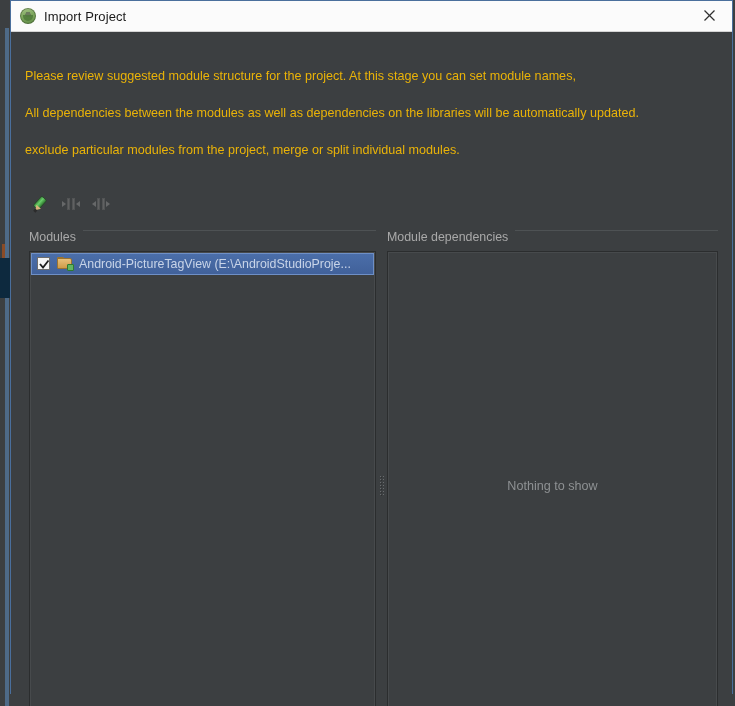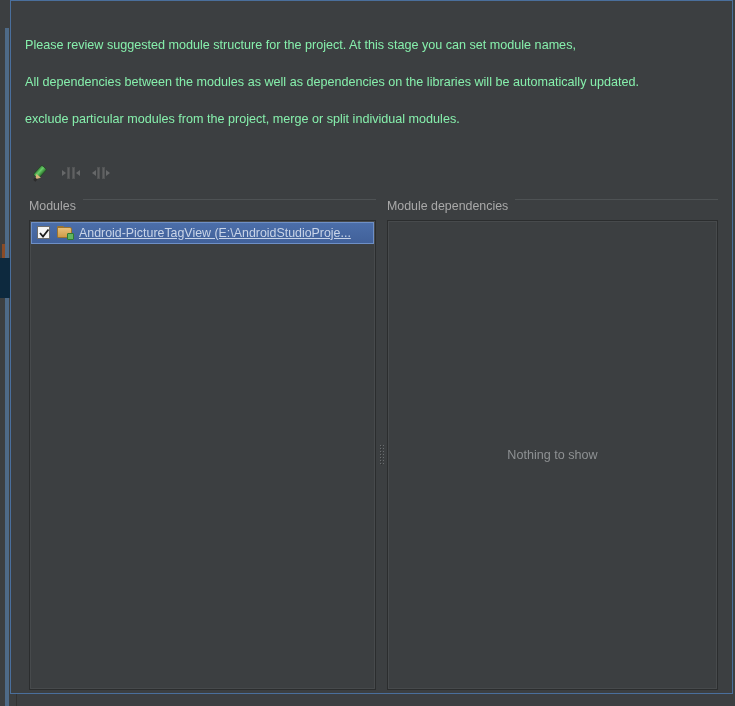--- a/index.html
+++ b/index.html
@@ -110,21 +110,21 @@
     background: #3c3f41;
     position: relative;
     display: flex;
     flex-direction: column;
     padding: 0;
   }
 
   
   #description {
     margin: 16px 0 0 14px;
-    color: #86efac;
+    color: #eab308;
     font-size: 12.6px;
     line-height: 18.5px;
     white-space: pre-line;
   }
   #description div { white-space: nowrap; }
 
   
   #toolbar {
     margin: 14px 0 0 18px;
     height: 24px;
@@ -317,21 +317,20 @@
     background: #62b562;
     border: 1px solid #2f7a2f;
     box-sizing: border-box;
     border-radius: 1px;
   }
   #module-label {
     color: #c8d4e8;
     font-size: 12.4px;
     white-space: nowrap;
     overflow: hidden;
-    text-decoration: underline;
   }
 
   
   #nothing-to-show {
     position: absolute;
     left: 0; right: 0;
     top: 0; bottom: 0;
     display: flex;
     align-items: center;
     justify-content: center;
@@ -344,20 +343,30 @@
 
 <div id="desktop">
 
   <div id="ide-left-strip"></div>
   <div id="ide-left-rail"></div>
   <div id="ide-left-orange"></div>
   <div id="ide-left-selection"></div>
 
   <div id="dialog">
 
+    <div id="titlebar">
+      <div id="title-icon"></div>
+      <div id="title-text">Import Project</div>
+      <div id="titlebar-close">
+        <svg width="13" height="13" viewBox="0 0 13 13" aria-hidden="true">
+          <line x1="1.5" y1="1.5" x2="11.5" y2="11.5" stroke="#303030" stroke-width="1.2"></line>
+          <line x1="11.5" y1="1.5" x2="1.5" y2="11.5" stroke="#303030" stroke-width="1.2"></line>
+        </svg>
+      </div>
+    </div>
 
     <div id="dialog-body">
 
       <div id="description">
         <div>Please review suggested module structure for the project. At this stage you can set module names,</div>
         <div>All dependencies between the modules as well as dependencies on the libraries will be automatically updated.</div>
         <div>exclude particular modules from the project, merge or split individual modules.</div>
       </div>
 
       <div id="toolbar">

